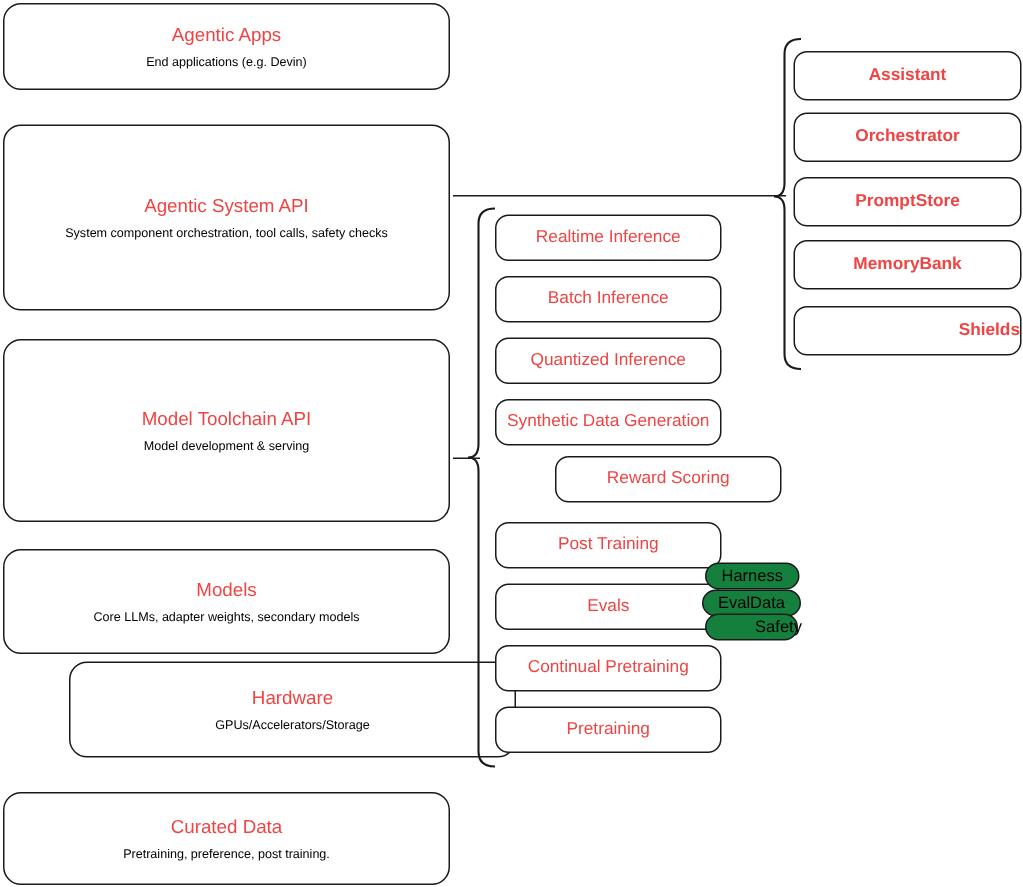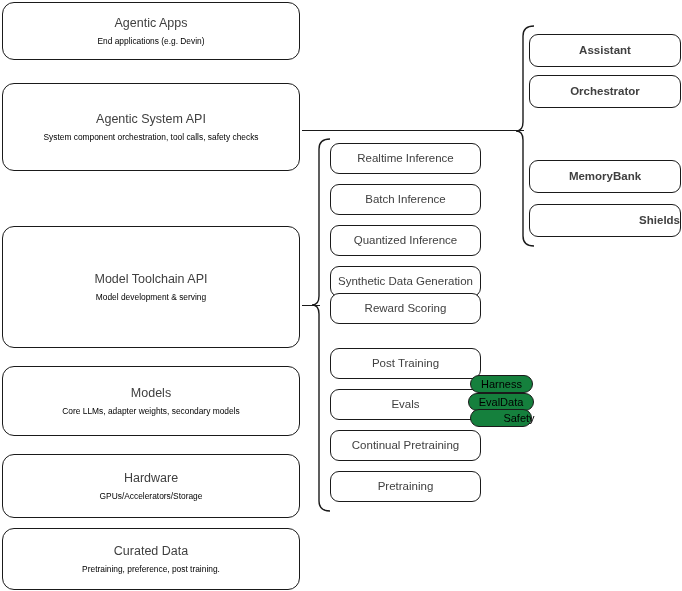--- a/index.html
+++ b/index.html
@@ -29,21 +29,21 @@
     background: #ffffff;
     display: flex;
     flex-direction: column;
     align-items: center;
     justify-content: center;
     text-align: center;
     line-height: 1.25;
   }
   .box .title {
     font-size: 12.5px;
-    color: #404040;
+    color: #ef4444;
     white-space: nowrap;
   }
   .box .subtitle {
     font-size: 8.4px;
     color: #000;
     margin-top: 4px;
     white-space: nowrap;
   }
 
   
@@ -101,36 +101,36 @@
 </head>
 <body>
 
 <div id="canvas">
 
   <div class="box layer-box" style="top:2px; height:58px;">
     <div class="title">Agentic Apps</div>
     <div class="subtitle">End applications (e.g. Devin)</div>
   </div>
 
-  <div class="box layer-box" style="top:83px; height:88px;">
+  <div class="box layer-box" style="top:83px; height:124px;">
     <div class="title">Agentic System API</div>
     <div class="subtitle">System component orchestration, tool calls, safety checks</div>
   </div>
 
   <div class="box layer-box" style="top:226px; height:122px;">
     <div class="title">Model Toolchain API</div>
     <div class="subtitle">Model development &amp; serving</div>
   </div>
 
   <div class="box layer-box" style="top:366px; height:70px;">
     <div class="title">Models</div>
     <div class="subtitle">Core LLMs, adapter weights, secondary models</div>
   </div>
 
-  <div class="box layer-box" style="top:454px; height:64px;">
+  <div class="box layer-box" style="top:441px; height:64px;margin-left:44px;">
     <div class="title">Hardware</div>
     <div class="subtitle">GPUs/Accelerators/Storage</div>
   </div>
 
   <div class="box layer-box" style="top:528px; height:62px;">
     <div class="title">Curated Data</div>
     <div class="subtitle">Pretraining, preference, post training.</div>
   </div>
 
   <div class="line hline" style="left:302px; top:130px; width:222px;"></div>
@@ -154,21 +154,21 @@
   </div>
   <div class="box cap-box" style="top:184px;">
     <div class="title">Batch Inference</div>
   </div>
   <div class="box cap-box" style="top:225px;">
     <div class="title">Quantized Inference</div>
   </div>
   <div class="box cap-box" style="top:266px;">
     <div class="title">Synthetic Data Generation</div>
   </div>
-  <div class="box cap-box" style="top:293px;">
+  <div class="box cap-box" style="top:304px;margin-left:40px;">
     <div class="title">Reward Scoring</div>
   </div>
   <div class="box cap-box" style="top:348px;">
     <div class="title">Post Training</div>
   </div>
   <div class="box cap-box" style="top:389px;">
     <div class="title">Evals</div>
   </div>
   <div class="box cap-box" style="top:430px;">
     <div class="title">Continual Pretraining</div>
@@ -186,20 +186,23 @@
   <div class="pill" style="left:470px; top:409px; width:62px;padding-left:36px;">
     <span>Safety</span>
   </div>
 
   <div class="box comp-box" style="top:34px;">
     <div class="title">Assistant</div>
   </div>
   <div class="box comp-box" style="top:75px;">
     <div class="title">Orchestrator</div>
   </div>
+  <div class="box comp-box" style="top:118px;">
+    <div class="title">PromptStore</div>
+  </div>
   <div class="box comp-box" style="top:160px;">
     <div class="title">MemoryBank</div>
   </div>
   <div class="box comp-box" style="top:204px;align-items:flex-end;">
     <div class="title">Shields</div>
   </div>
 
 </div>
 
 </body></html>

